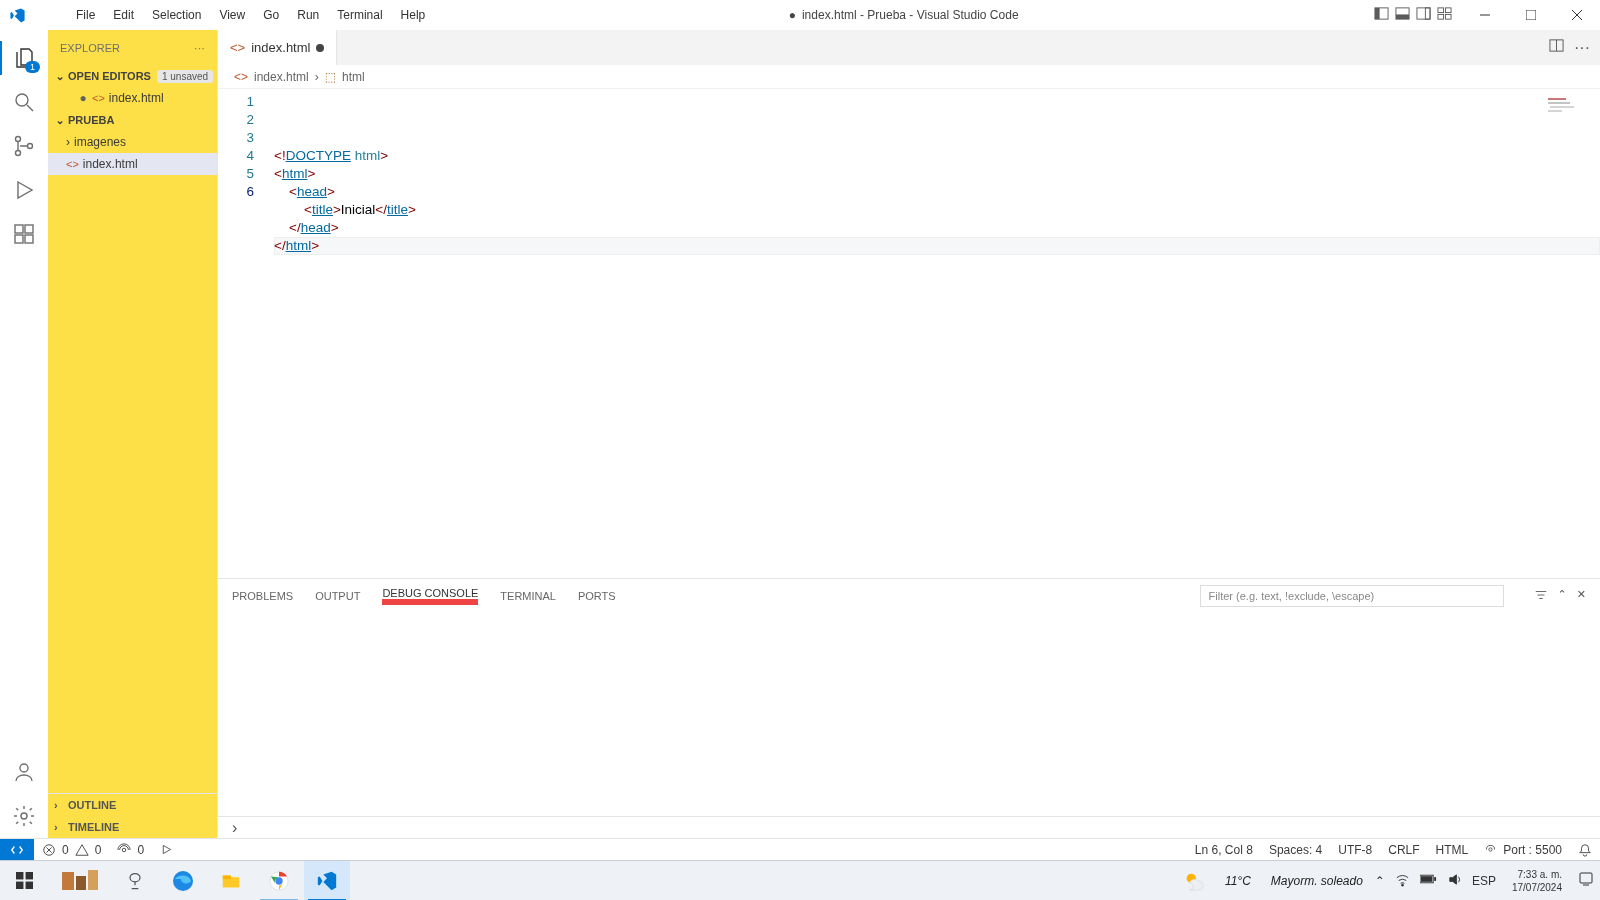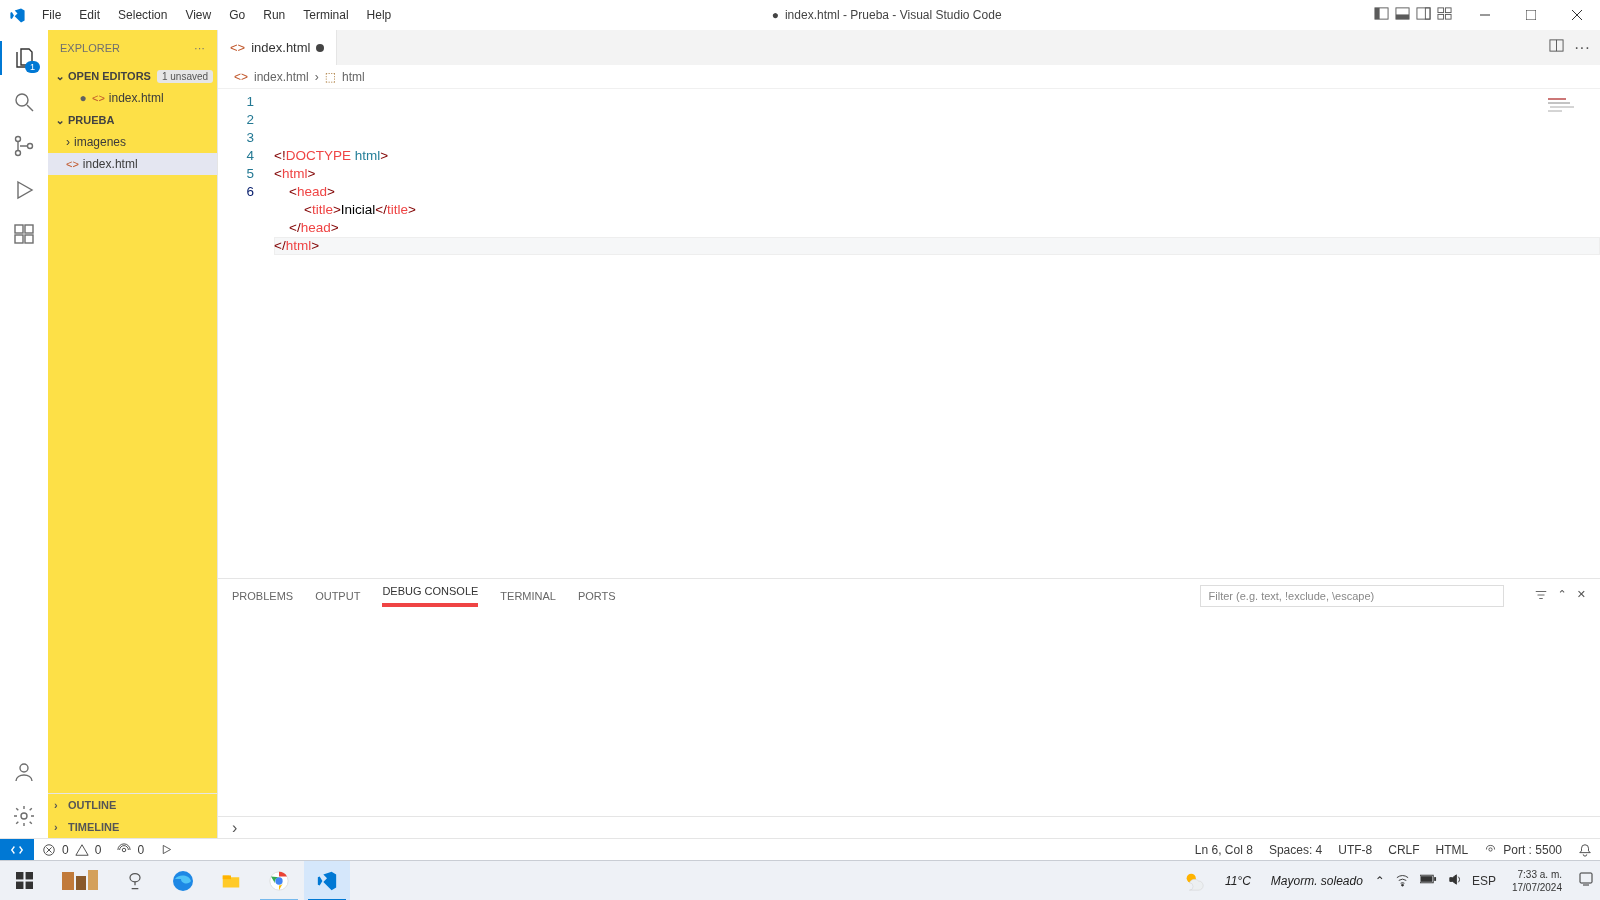--- a/index.html
+++ b/index.html
@@ -1,19 +1,19 @@
 <!DOCTYPE html>
 <html><head>
 <meta charset="utf-8">
 <style>
 * { margin: 0; padding: 0; box-sizing: border-box; font-family: "Segoe UI", Arial, sans-serif; }
 body { width: 1600px; height: 900px; overflow: hidden; background: #fff; display: flex; flex-direction: column; }
 
 
-.titlebar { height: 30px; background: #fff; display: flex; align-items: center; color: #333; font-size: 12px; }
+.titlebar { height: 30px; background: #fff; display: flex; align-items: center; color: #333; font-size: 12px; gap: 34px; }
 .titlebar .vs-logo { width: 34px; display: flex; align-items: center; justify-content: center; }
 .titlebar .menu { display: flex; gap: 2px; }
 .titlebar .menu span { padding: 6px 8px; cursor: default; color: #333; }
 .titlebar .title { flex: 1; text-align: center; color: #444; display: flex; justify-content: center; align-items: center; gap: 6px; }
 .titlebar .win-ctrls { display: flex; align-items: center; }
 .titlebar .layout-icons { display: flex; gap: 6px; padding-right: 10px; }
 .titlebar .layout-icons svg { opacity: 0.8; }
 .titlebar .win-btn { width: 46px; height: 30px; display: flex; align-items: center; justify-content: center; }
 
 
@@ -48,27 +48,27 @@
 .breadcrumb { height: 24px; display: flex; align-items: center; padding-left: 16px; font-size: 12px; color: #666; gap: 6px; border-bottom: 1px solid #f0f0f0; }
 .breadcrumb .fi { color: #c0572b; }
 .breadcrumb .bc-icon { color: #a36f2a; }
 
 .code-area { flex: 1; display: flex; font-family: Consolas, monospace; font-size: 13.5px; position: relative; min-height: 0; }
 .gutter { width: 50px; text-align: right; color: #237893; padding: 4px 14px 0 0; line-height: 18px; background: #fff; }
 .gutter div.cur { color: #0b216f; }
 .code { flex: 1; padding: 4px 0 0 6px; line-height: 18px; white-space: pre; color: #333; position: relative; }
 .code .line { height: 18px; }
 .code .line.hl { background: #f6f7f8; box-shadow: inset 0 0 0 1px #eeeeee; }
-.tg { color: #ef4444; } .an { color: #267f99; }
+.tg { color: #0369a1; text-decoration: underline; } .an { color: #267f99; }
 .txt { color: #000; margin-top: 22px; } .pn { color: #800000; }
 .minimap { position: absolute; right: 18px; top: 6px; width: 36px; height: 22px; }
 
 .panel { height: 238px; border-top: 1px solid #e5e5e5; background: #fff; display: flex; flex-direction: column; }
 .panel-tabs { height: 34px; display: flex; align-items: center; padding: 0 14px; gap: 22px; font-size: 11px; color: #666; }
-.panel-tabs span.active { color: #333; border-bottom: 4px solid #ef4444; padding-bottom: 6px; }
+.panel-tabs span.active { color: #333; border-bottom: 6px solid #ef4444; }
 .panel-tabs .spacer { flex: 1; }
 .panel-filter { width: 304px; height: 22px; border: 1px solid #ddd; font-size: 11px; padding: 0 8px; color: #888; display: flex; align-items: center; background: #fff; }
 .panel-icons { display: flex; gap: 10px; color: #555; margin-left: 8px; }
 
 .bread-bot { height: 22px; border-top: 1px solid #e5e5e5; display: flex; align-items: center; padding-left: 14px; color: #555; }
 
 
 .statusbar { height: 22px; background: #fff; border-top: 1px solid #e5e5e5; display: flex; align-items: center; font-size: 12px; color: #3b3b3b; }
 .sb-remote { background: #0078d4; color: #fff; height: 22px; width: 34px; display: flex; align-items: center; justify-content: center; }
 .sb-group { display: flex; align-items: center; gap: 6px; padding: 0 8px; height: 100%; }

